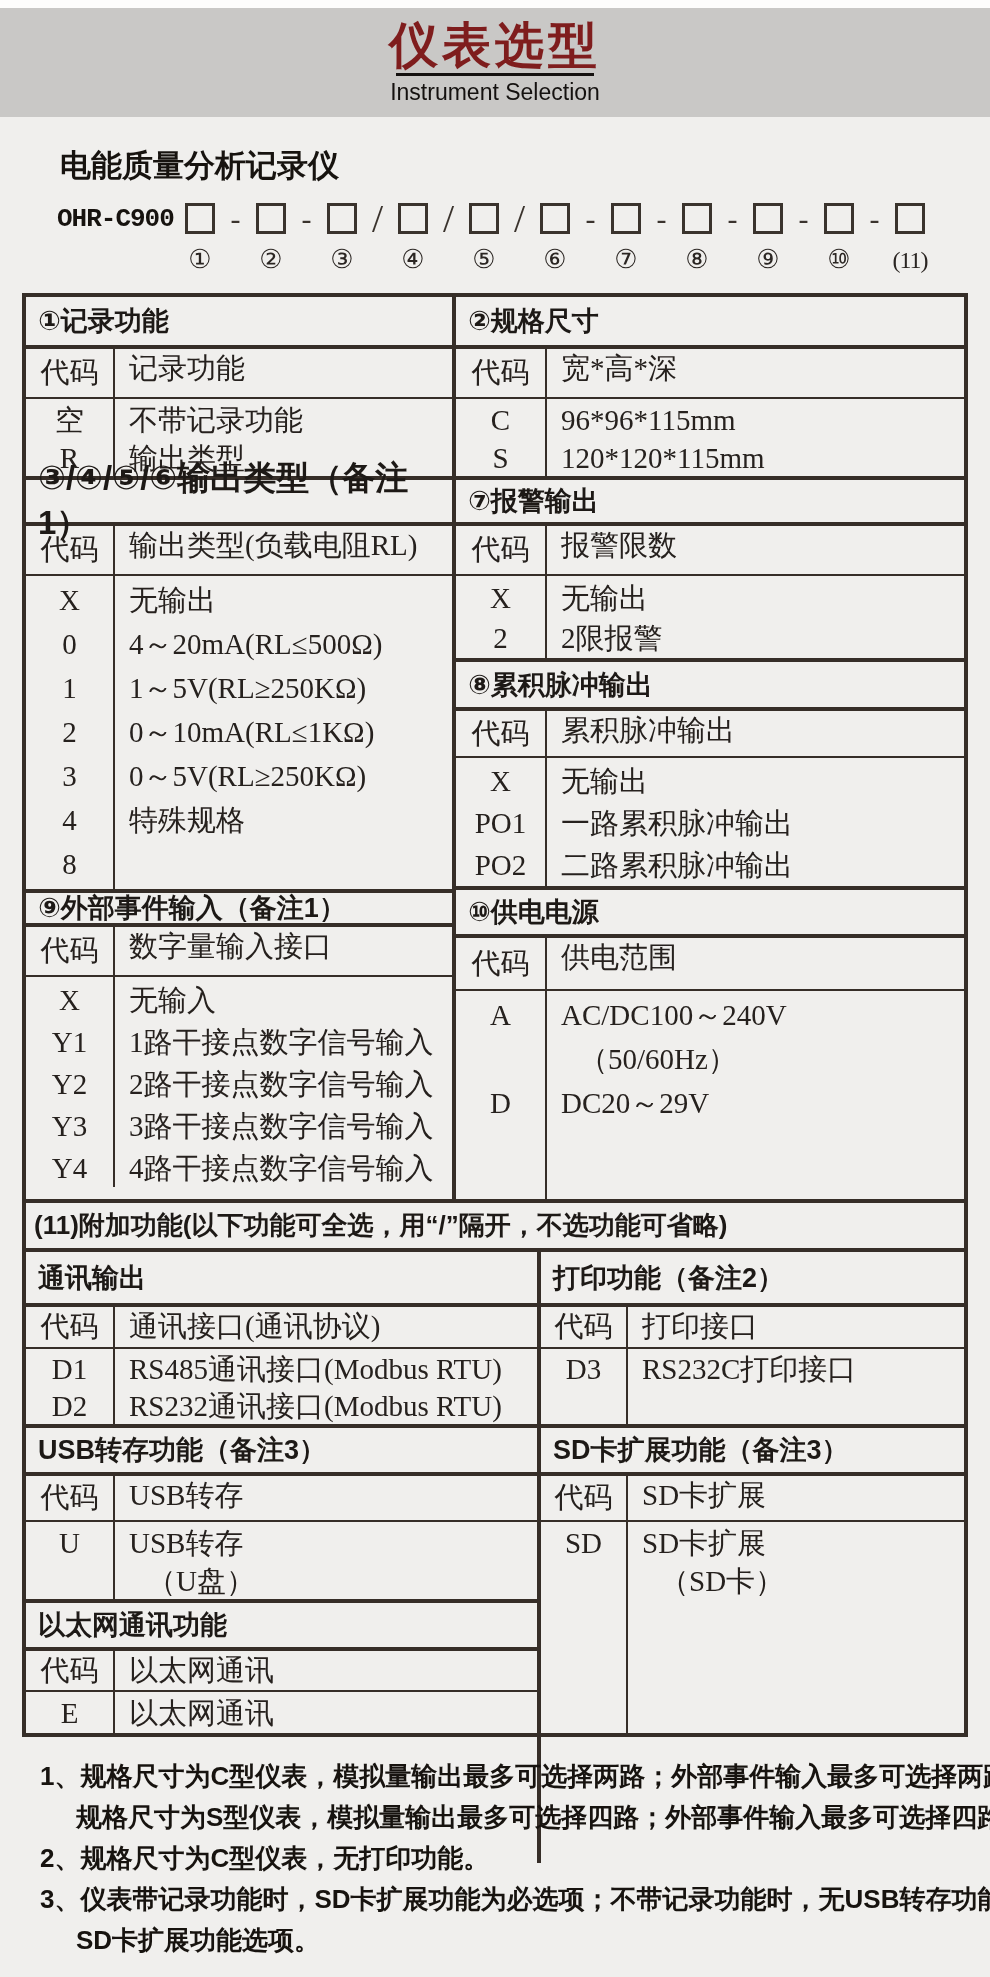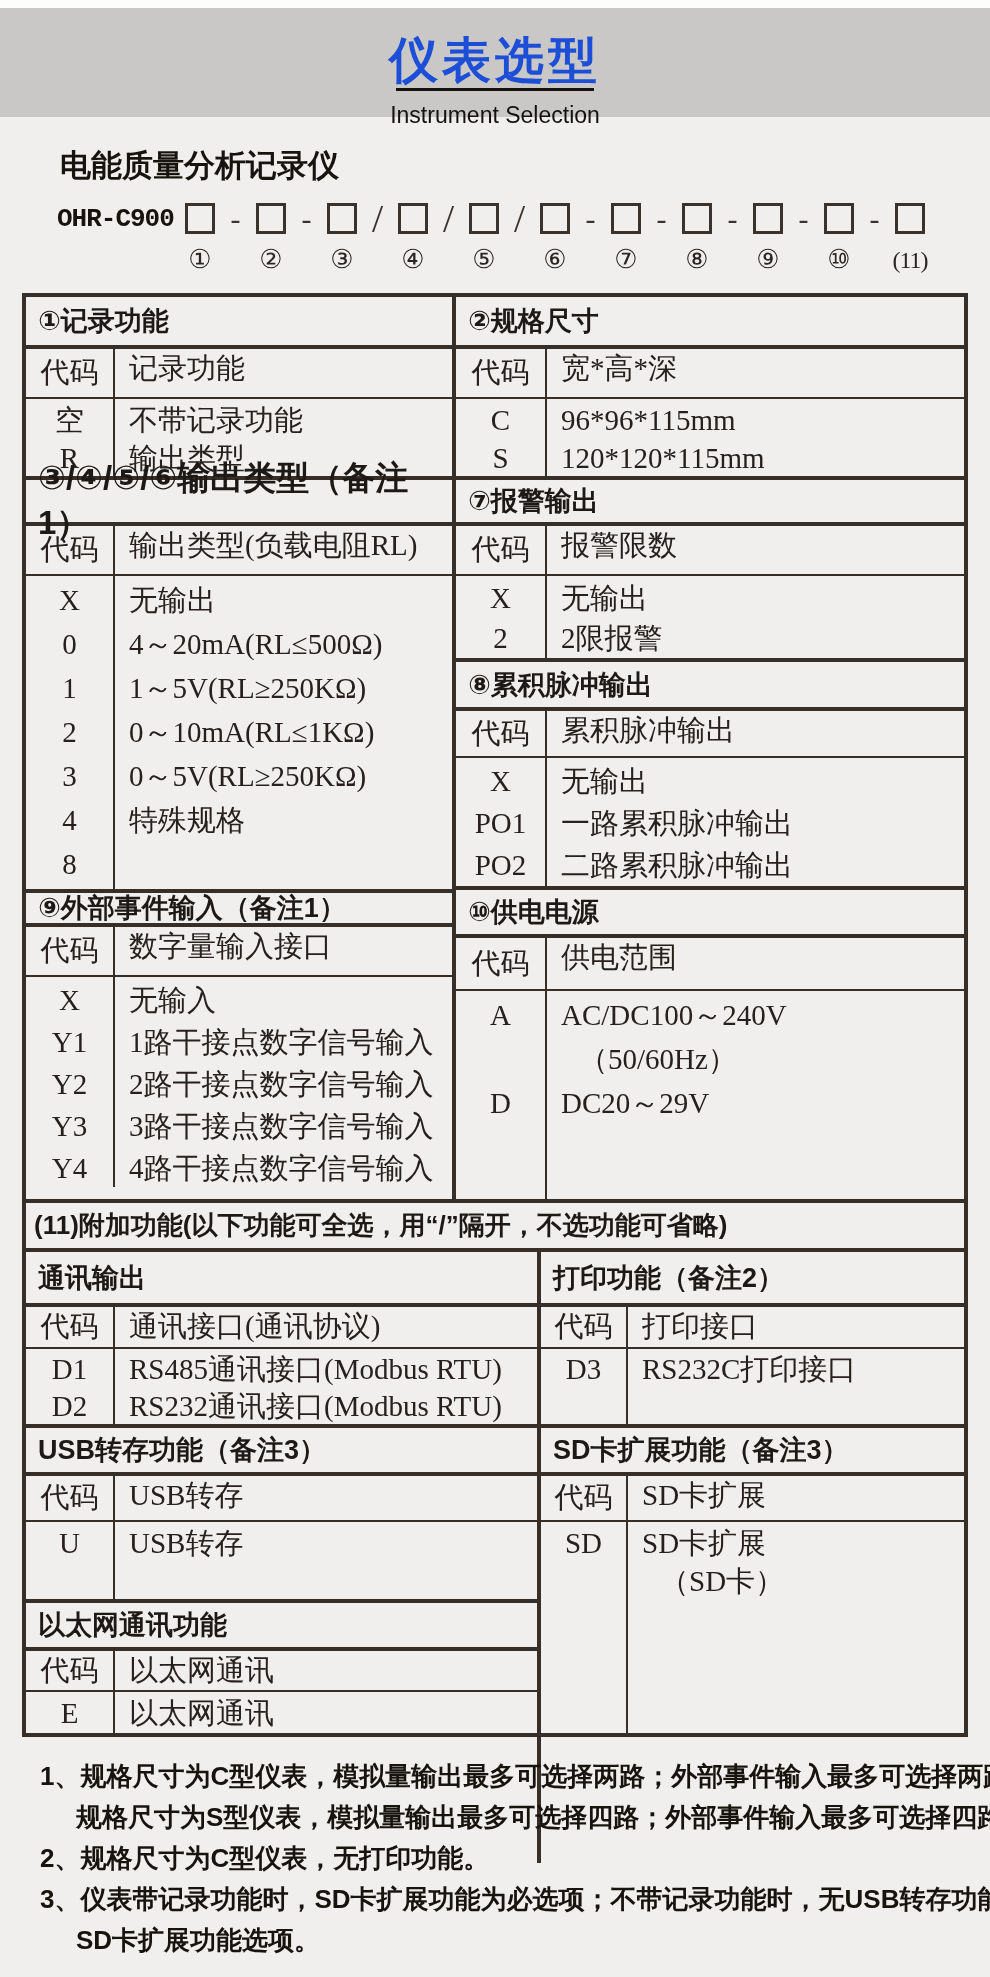--- a/index.html
+++ b/index.html
@@ -5,23 +5,23 @@
   :root{
     --bg:#f0efed; --band:#c9c8c6; --bc:#362e28; --ink:#26211e;
     --serif:"Liberation Serif","DejaVu Serif",serif;
     --sans:"Liberation Sans","DejaVu Sans",sans-serif;
   }
   *{margin:0;padding:0;box-sizing:border-box}
   body{width:990px;height:1977px;position:relative;overflow:hidden;background:var(--bg);color:var(--ink);font-family:var(--serif)}
   .topstrip{position:absolute;left:0;top:0;width:990px;height:8px;background:#fdfdfc}
   
   .band{position:absolute;left:0;top:8px;width:990px;height:109px;background:var(--band);text-align:center}
-  .band .title{font:700 49px/56px var(--sans);letter-spacing:4px;color:#1d4ed8;padding-top:24px}
+  .band .title{font:700 49px/56px var(--sans);letter-spacing:4px;color:#7f1d1d;padding-top:9px}
   .band .rule{width:198px;height:3px;background:#14110f;margin:0 auto}
-  .band .subtitle{font:400 23px/26px var(--sans);color:#14110f;margin-top:11px}
+  .band .subtitle{font:400 23px/26px var(--sans);color:#14110f;margin-top:3px}
   
   .prodname{position:absolute;left:60px;top:148px;font:700 31px/36px var(--sans);color:#17130f}
   .mprefix{position:absolute;left:57px;top:203px;height:32px;font:700 26px/32px "Liberation Mono","DejaVu Sans Mono",monospace;letter-spacing:-1px;color:#17130f}
   .munits{position:absolute;left:185px;top:203px;display:flex}
   .munit{position:relative;width:71px;height:76px}
   .munit.last{width:32px}
   .mbox{position:absolute;left:0;top:0;width:30px;height:31px;border:3px solid #3a332d}
   .msep{position:absolute;left:30px;top:0;width:41px;height:31px;display:flex;align-items:center;justify-content:center;font:400 30px var(--serif);color:#3a332d}
   .msep.slash{font-size:40px}
   .mnum{position:absolute;left:-6px;top:42px;width:42px;text-align:center;font:400 26px/30px var(--serif);color:#2b2623}
@@ -294,20 +294,21 @@
             <div class="ccode">代码</div>
             <div class="cdesc">USB转存</div>
           </div>
         <div class="dcell" style="height:77px;--lh:38px">
             <div class="dcodes">
               <div class="dline">U</div>
               <div class="dline"></div>
             </div>
             <div class="ddescs">
               <div class="dline">USB转存</div>
+              <div class="dline cont">（U盘）</div>
             </div>
           </div>
       </div>
       <div class="sec">
         <div class="shead bt" style="height:52px">以太网通讯功能</div>
         <div class="crow" style="height:41px">
             <div class="ccode">代码</div>
             <div class="cdesc">以太网通讯</div>
           </div>
         <div class="dcell" style="height:41px;--lh:38px">

